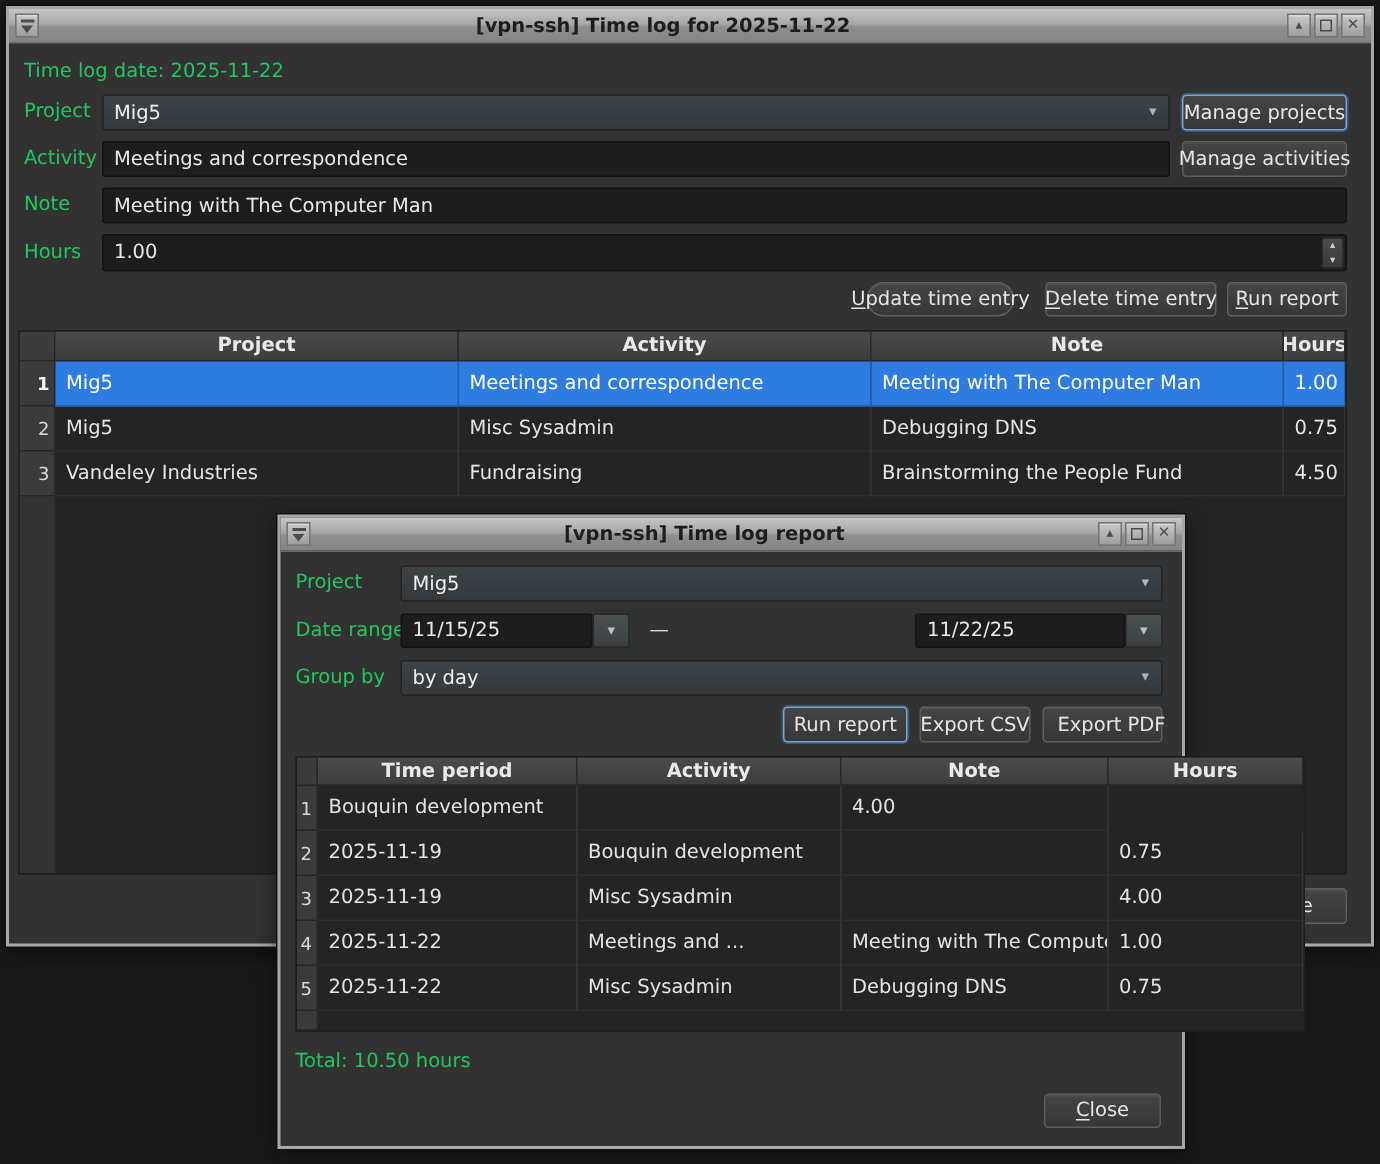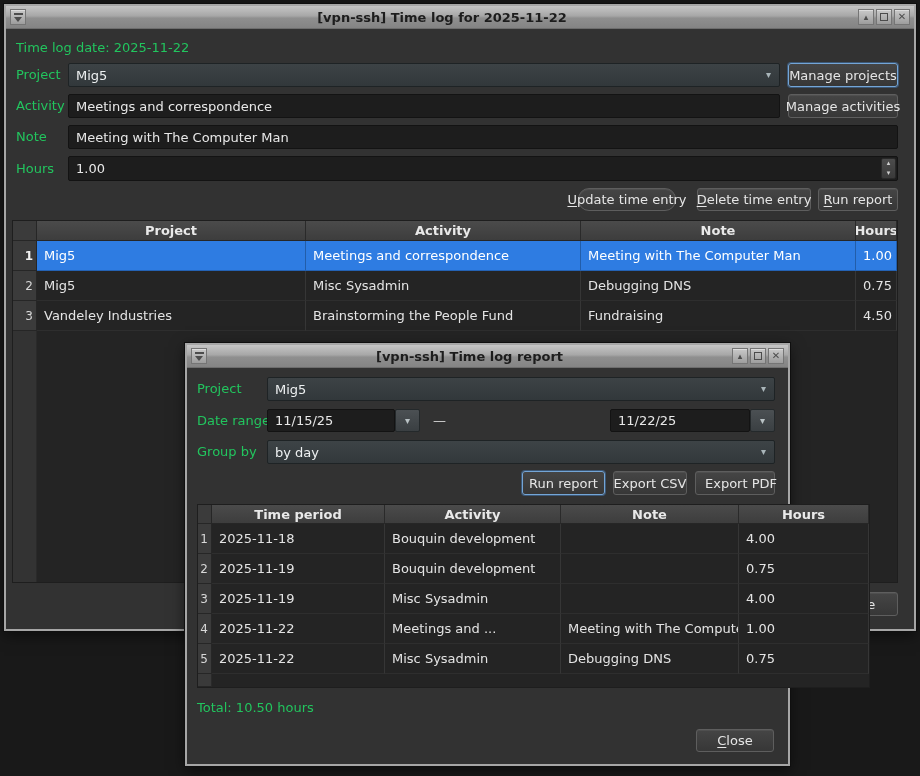--- a/index.html
+++ b/index.html
@@ -231,22 +231,22 @@
       <div class="trow">
         <div class="gut">2</div>
         <div class="cell">Mig5</div>
         <div class="cell">Misc Sysadmin</div>
         <div class="cell">Debugging DNS</div>
         <div class="cell">0.75</div>
       </div>
       <div class="trow">
         <div class="gut">3</div>
         <div class="cell">Vandeley Industries</div>
+        <div class="cell">Fundraising</div>
         <div class="cell">Brainstorming the People Fund</div>
-        <div class="cell">Fundraising</div>
         <div class="cell">4.50</div>
       </div>
       <div class="tfill">
         <div class="gutstrip"></div>
         <div></div>
       </div>
     </div>
 
     <div class="btn mw-btn-close">
       <span><span class="mn">C</span><span>lose</span></span>
@@ -310,21 +310,20 @@
     <div class="tbl dtbl dw-table">
       <div class="thead">
         <div class="th gut"></div>
         <div class="th">Time period</div>
         <div class="th">Activity</div>
         <div class="th">Note</div>
         <div class="th">Hours</div>
       </div>
       <div class="trow">
         <div class="gut">1</div>
-        <div class="cell">2025-11-18</div>
         <div class="cell">Bouquin development</div>
         <div class="cell"></div>
         <div class="cell">4.00</div>
       </div>
       <div class="trow">
         <div class="gut">2</div>
         <div class="cell">2025-11-19</div>
         <div class="cell">Bouquin development</div>
         <div class="cell"></div>
         <div class="cell">0.75</div>

